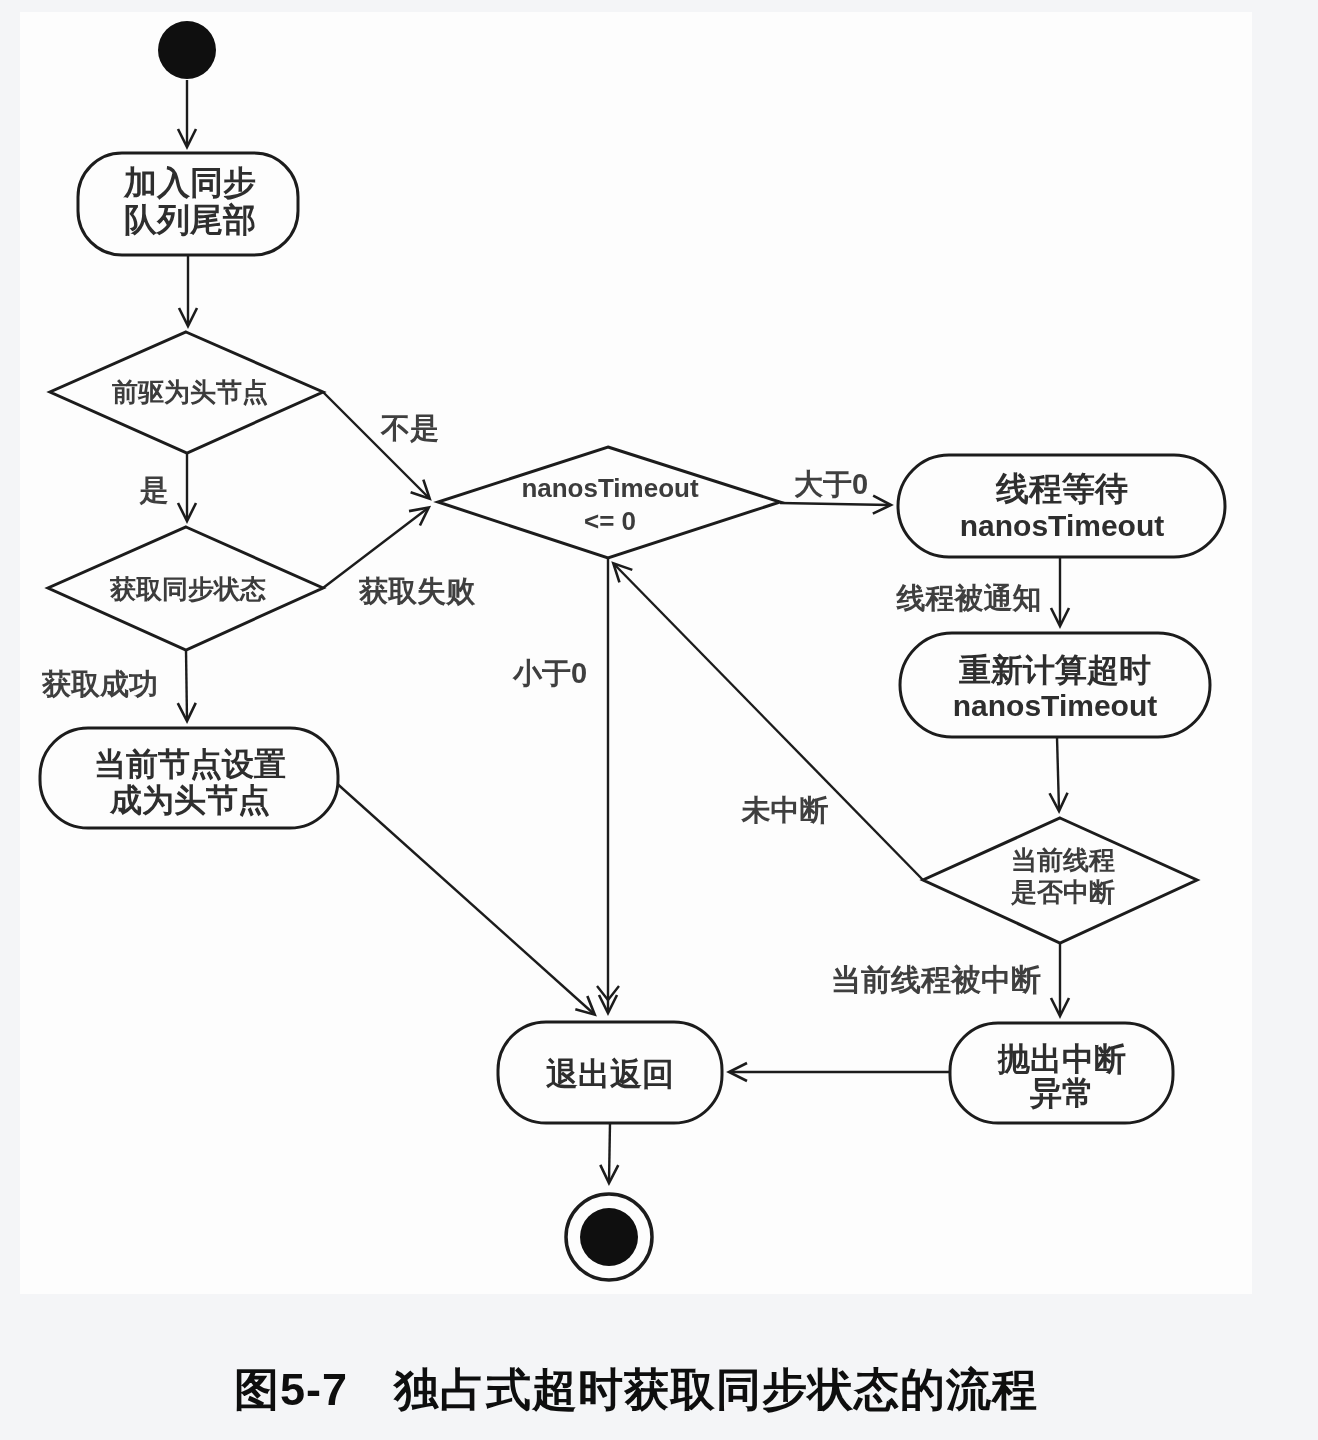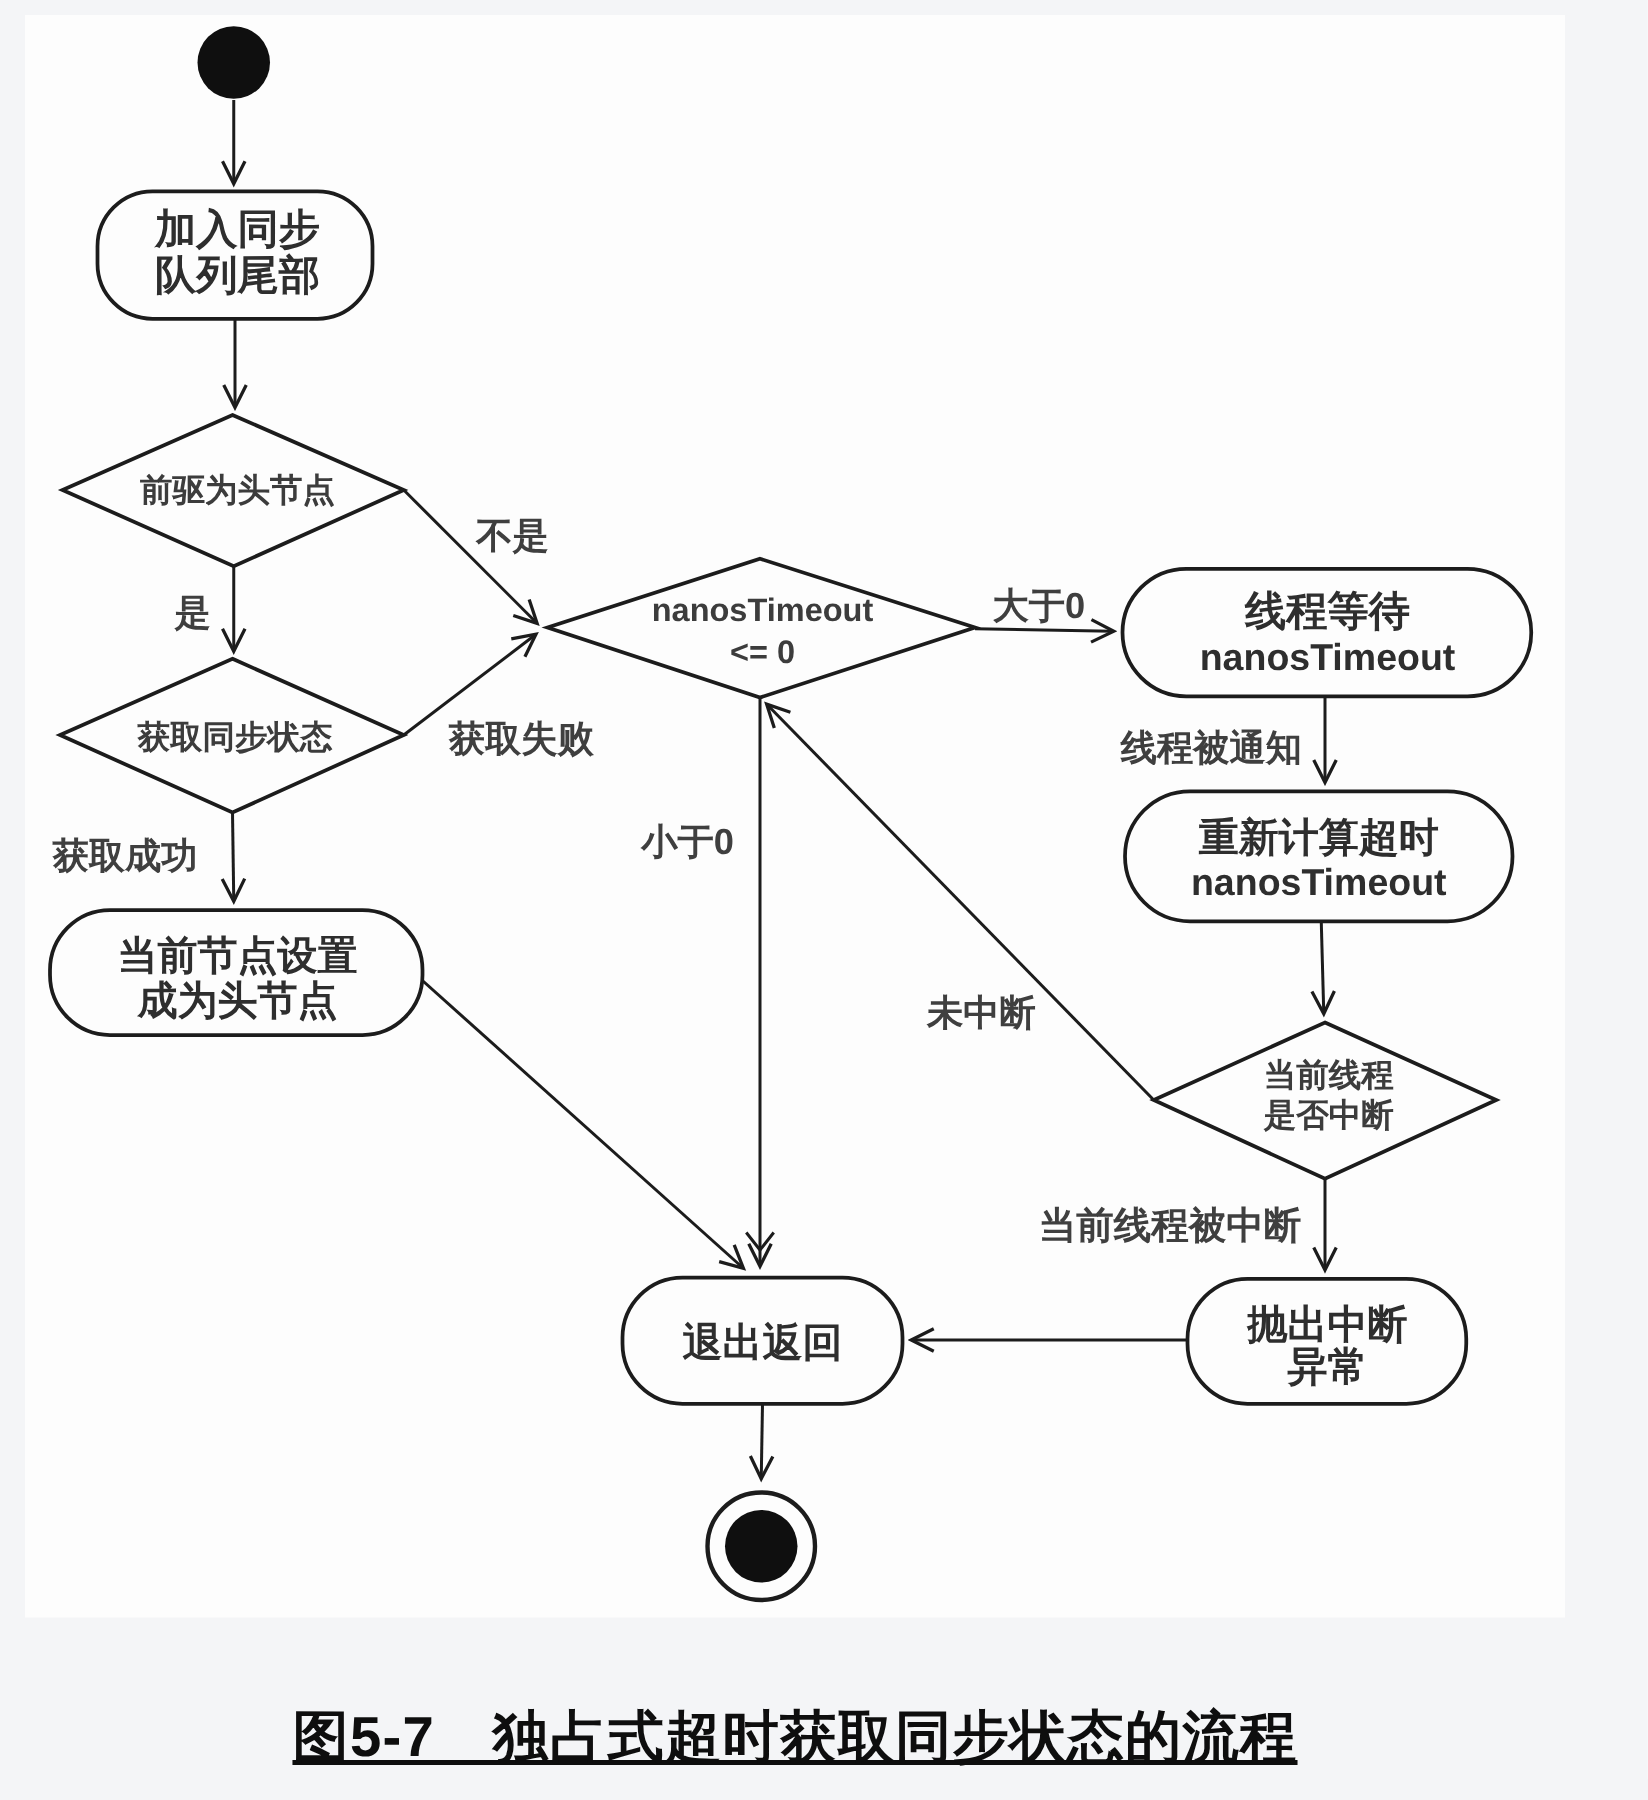--- a/index.html
+++ b/index.html
@@ -45,21 +45,20 @@
     top: 1360px;
     left: 0;
     width: 100%;
     box-sizing: border-box;
     padding-right: 46px;
     text-align: center;
     font-size: 45px;
     font-weight: bold;
     color: #0e0e0e;
     letter-spacing: 1px;
-    text-decoration: underline;
   }
 </style>
 </head>
 <body>
 
 <div class="stage">
   <svg class="flow" width="1318" height="1296" viewBox="0 0 1318 1296">
     <defs>
       <marker id="arrow" viewBox="0 0 24 24" markerWidth="24" markerHeight="24" refX="20" refY="12" orient="auto" markerUnits="userSpaceOnUse">
         <path d="M3,3 L21,12 L3,21" fill="none" stroke="#1c1c1c" stroke-width="2.6"></path>

